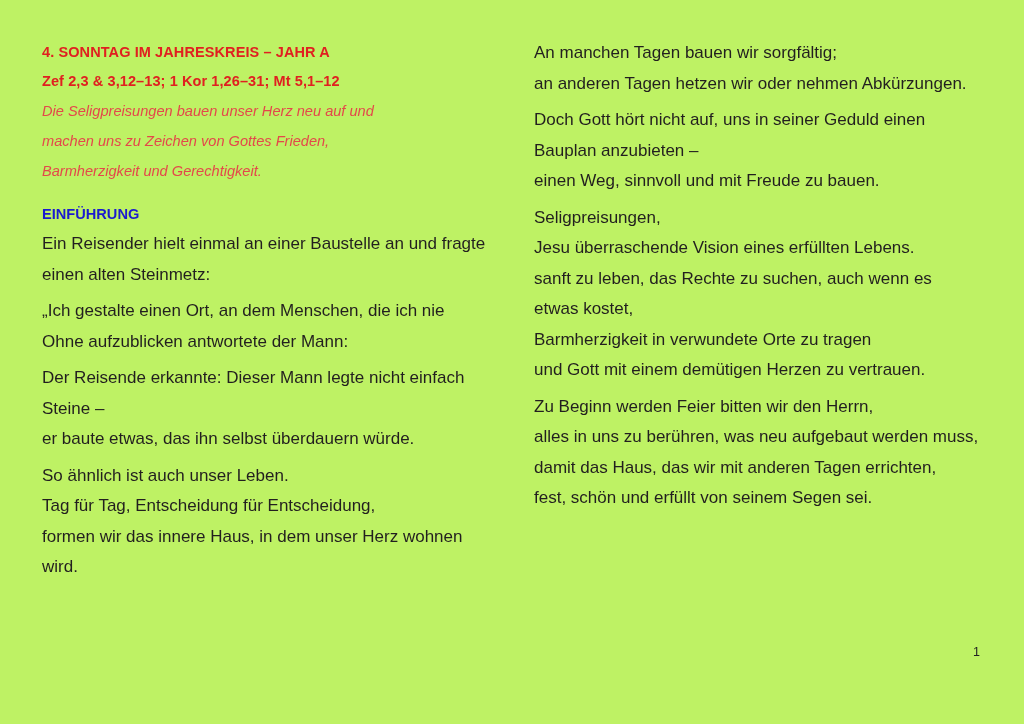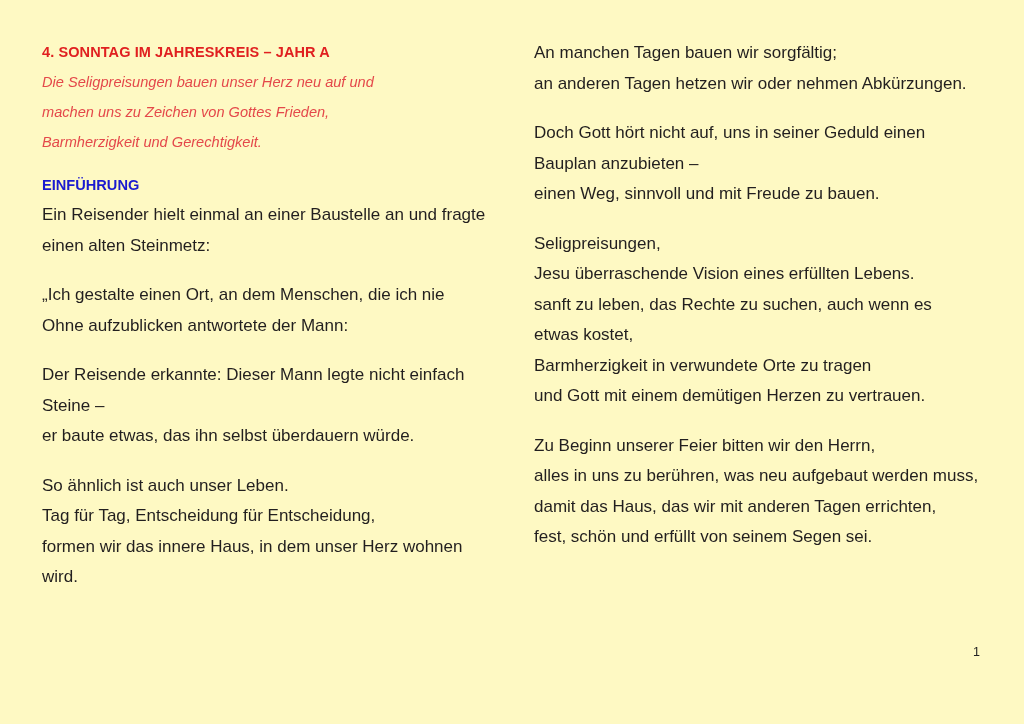--- a/index.html
+++ b/index.html
@@ -5,21 +5,21 @@
 <style>
   html, body {
     margin: 0;
     padding: 0;
     background: #ffffff;
   }
   .page {
     position: relative;
     width: 1024px;
     height: 724px;
-    background: #fef9c3;
+    background: #bef264;
     font-family: "Liberation Sans", sans-serif;
     overflow: hidden;
     box-sizing: border-box;
   }
   .columns {
     position: absolute;
     top: 38px;
     left: 0;
     width: 1024px;
     display: flex;
@@ -57,21 +57,21 @@
     line-height: 30px;
   }
   .section-head {
     color: #1a1ad0;
     font-weight: bold;
     font-size: 14.6px;
     line-height: 30px;
     margin-top: 13px;
   }
   .para {
-    margin-top: 19px;
+    margin-top: 6px;
   }
   .para.tight {
     margin-top: 0;
   }
   .line {
     color: #221f1f;
     font-size: 17px;
     line-height: 30.5px;
     white-space: nowrap;
   }
@@ -88,20 +88,21 @@
 <body>
 
 <div class="page">
 
   <div class="columns">
 
     <div class="col col-left">
 
       <div>
         <div class="title-line">4. SONNTAG IM JAHRESKREIS – JAHR A</div>
+        <div class="title-line">Zef 2,3 &amp; 3,12–13; 1 Kor 1,26–31; Mt 5,1–12</div>
         <div>
           <div class="subtitle-line">Die Seligpreisungen bauen unser Herz neu auf und</div>
           <div class="subtitle-line">machen uns zu Zeichen von Gottes Frieden,</div>
           <div class="subtitle-line">Barmherzigkeit und Gerechtigkeit.</div>
         </div>
       </div>
 
       <div class="section-head">EINFÜHRUNG</div>
 
       <div class="para tight">
@@ -145,21 +146,21 @@
       <div class="para">
         <div class="line">Seligpreisungen,</div>
         <div class="line">Jesu überraschende Vision eines erfüllten Lebens.</div>
         <div class="line">sanft zu leben, das Rechte zu suchen, auch wenn es</div>
         <div class="line">etwas kostet,</div>
         <div class="line">Barmherzigkeit in verwundete Orte zu tragen</div>
         <div class="line">und Gott mit einem demütigen Herzen zu vertrauen.</div>
       </div>
 
       <div class="para">
-        <div class="line">Zu Beginn unserer Feier bitten wir den Herrn,</div>
+        <div class="line">Zu Beginn werden Feier bitten wir den Herrn,</div>
         <div class="line">alles in uns zu berühren, was neu aufgebaut werden muss,</div>
         <div class="line">damit das Haus, das wir mit anderen Tagen errichten,</div>
         <div class="line">fest, schön und erfüllt von seinem Segen sei.</div>
       </div>
 
     </div>
 
   </div>
 
   <div class="page-number">1</div>

